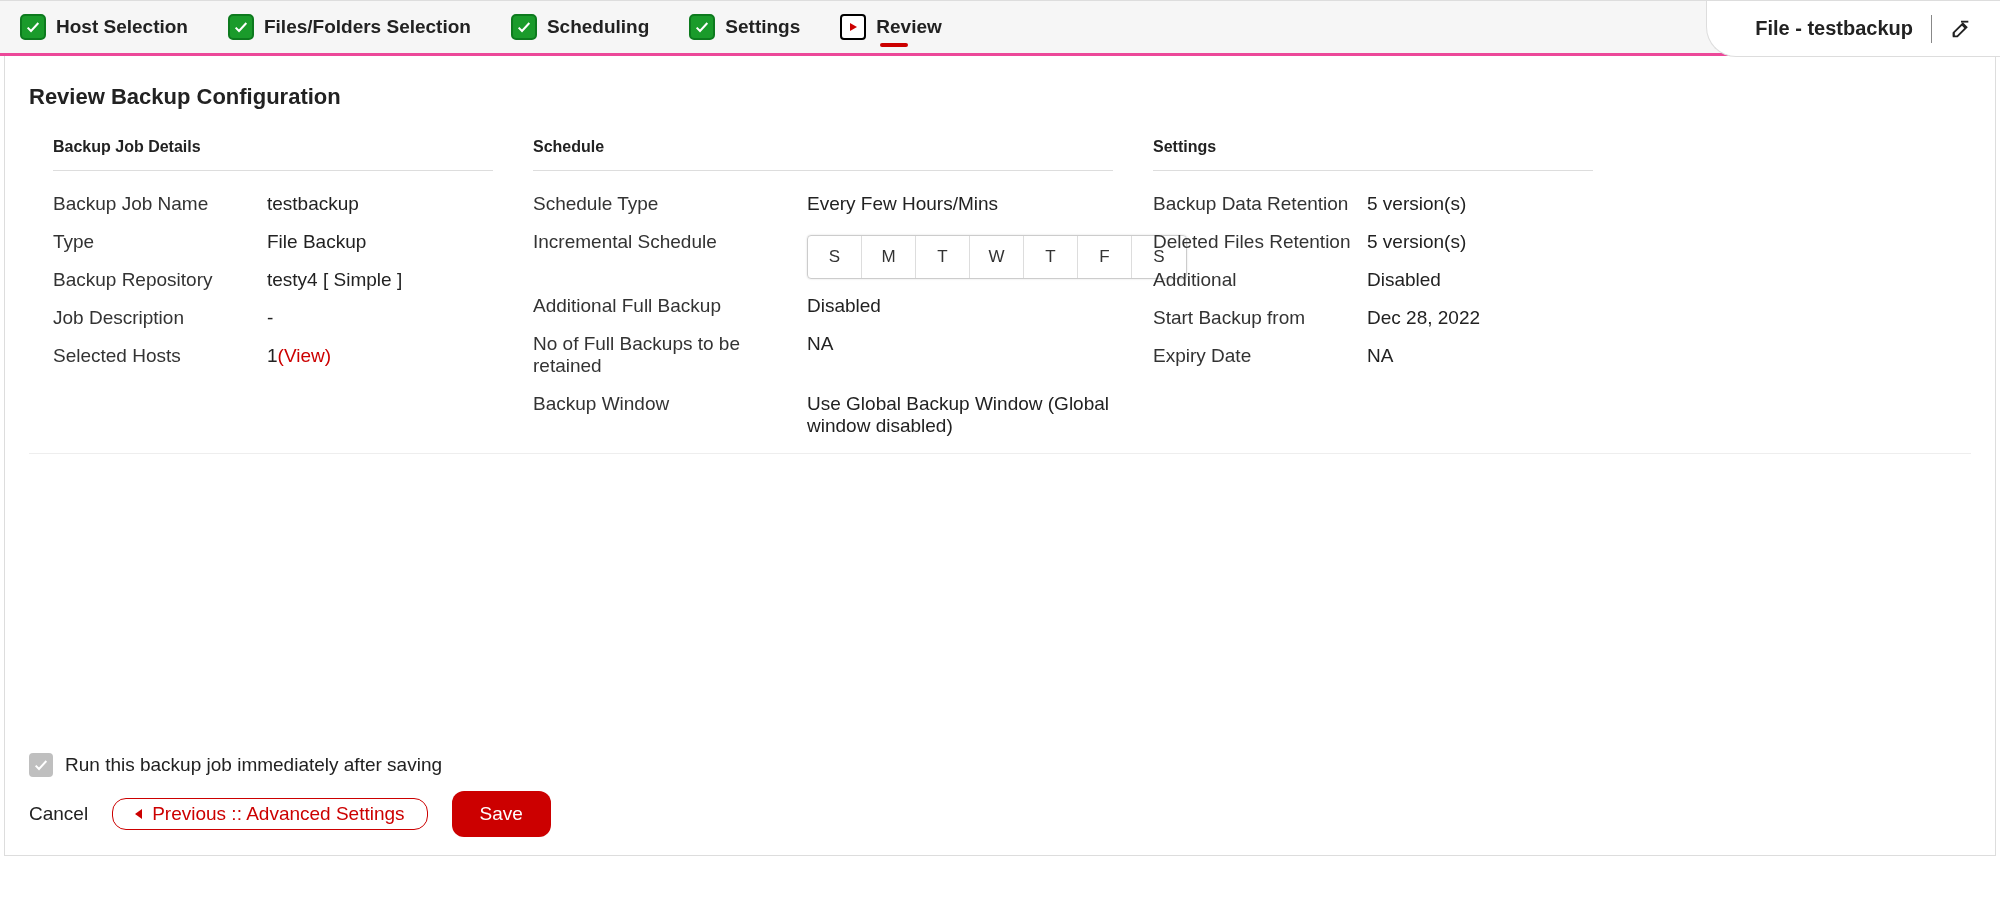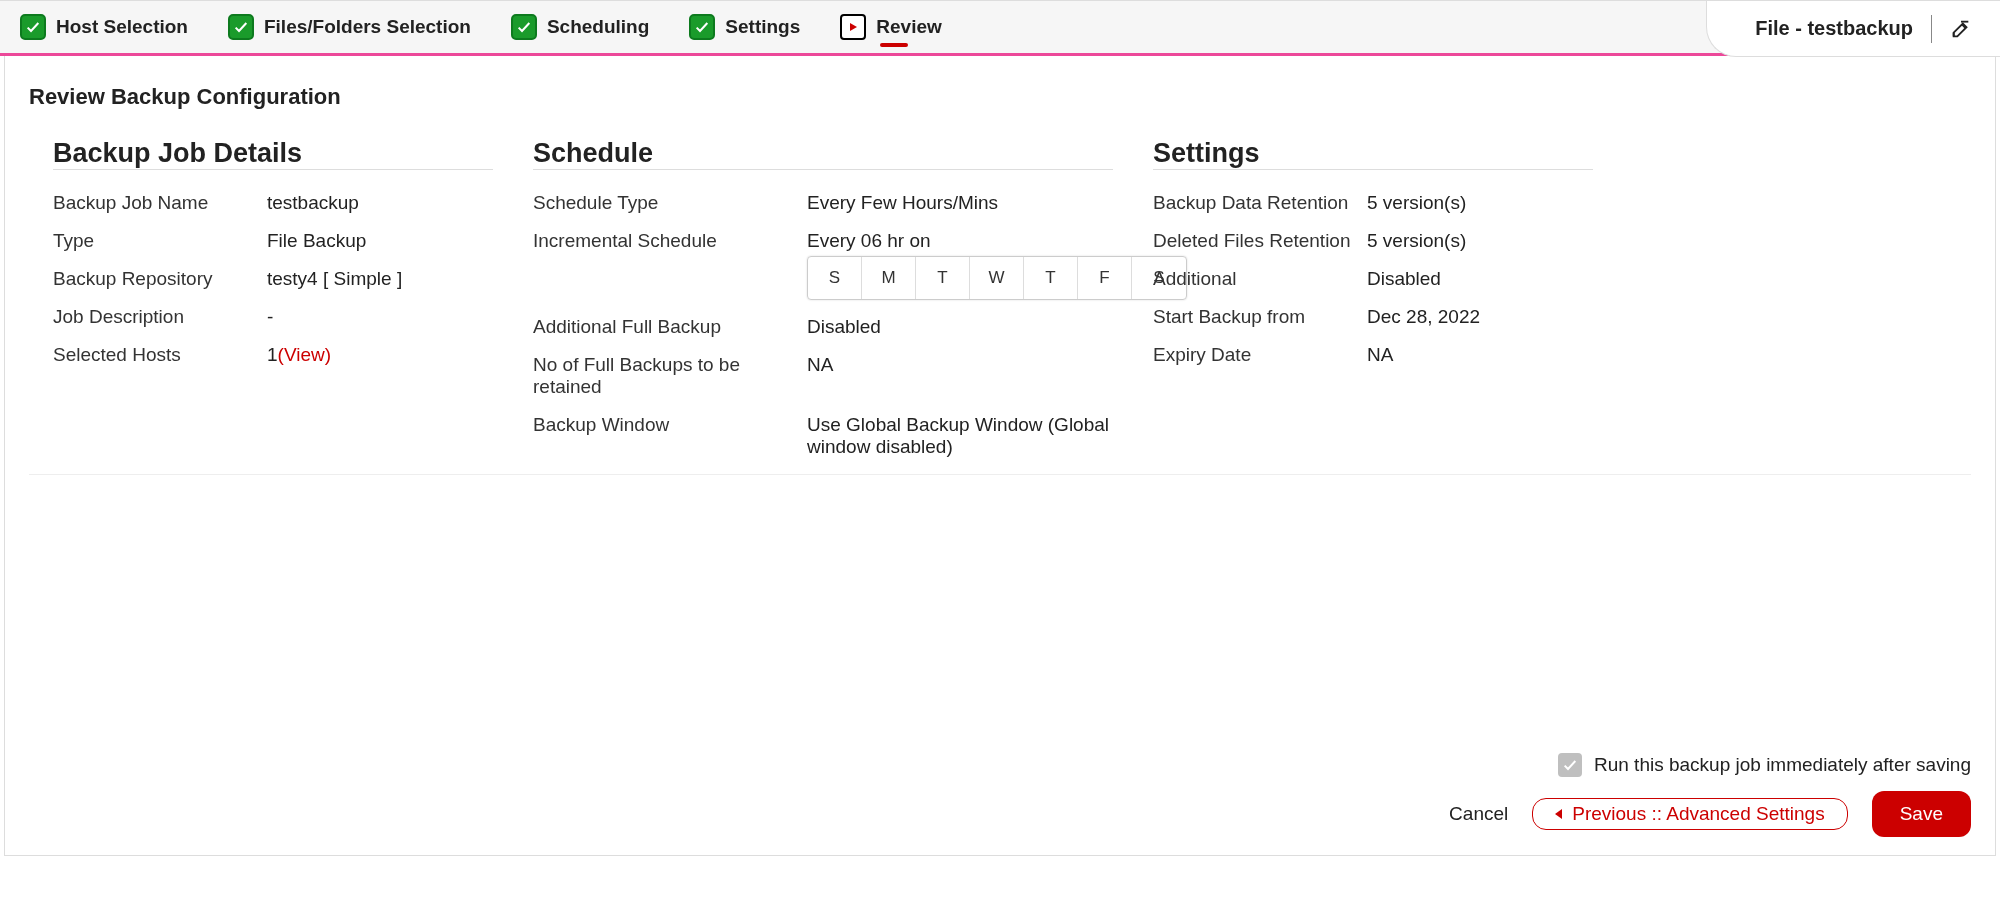--- a/index.html
+++ b/index.html
@@ -79,39 +79,39 @@
   .cols {
     display:flex;gap:40px;
     border-bottom:1px solid #eee;
     padding-bottom:8px; padding-left:24px;
   }
   .col{flex:0 0 auto;}
   .col.details{width:440px;}
   .col.schedule{width:580px;}
   .col.settings{width:440px;}
   .col h3{
-    font-size:27px;font-weight:600;margin:0 0 14px 0;
-    border-bottom:1px solid #ddd;
+    font-size:16px;font-weight:600;margin:0 0 14px 0;
+    border-bottom:1px solid #ddd;padding-bottom:14px;
   }
   .row{display:flex;padding:8px 0;gap:14px;}
   .row .k{width:200px;color:#333; flex-shrink:0;}
   .col.schedule .row .k{width:260px;}
   .col.settings .row .k{width:200px;}
   .row .v{color:#222;}
   .viewlink{color:#cc0000;cursor:pointer;}
   .daybar{display:flex;border:1px solid #ccc;border-radius:4px;
     box-shadow:0 0 2px rgba(0,0,0,.15);width:fit-content;margin-top:4px;}
   .daybar span{
     width:54px;height:42px;display:flex;align-items:center;justify-content:center;
     border-right:1px solid #ddd;font-size:17px;color:#333;
   }
   .daybar span:last-child{border-right:none;}
   .footer{
     position:absolute;bottom:18px;right:24px;left:24px;
-    display:flex;flex-direction:column;align-items:flex-end;gap:14px;
+    display:flex;flex-direction:column;gap:14px;
   }
   .runline{display:flex;align-items:center;gap:12px;font-size:19px;}
   .cb{width:24px;height:24px;border-radius:4px;background:#bfbfbf;
     display:flex;align-items:center;justify-content:center;}
   .cb svg{width:16px;height:16px;stroke:#fff;stroke-width:3;fill:none;}
   .btnrow{display:flex;align-items:center;gap:24px;}
   .btn-cancel{color:#222;cursor:pointer;}
   .btn-prev{
     border:1.5px solid #cc0000;color:#cc0000;background:#fff;
     padding:4px 22px;border-radius:14px;font-size:19px;cursor:pointer;
@@ -222,21 +222,20 @@
 
     <div class="col schedule">
       <h3>Schedule</h3>
       <div class="row">
         <div class="k">Schedule Type</div>
         <div class="v">Every Few Hours/Mins</div>
       </div>
       <div class="row">
         <div class="k">Incremental Schedule</div>
         <div class="v">
-          <div>Every 06 hr on</div>
           <div class="daybar">
             <span>S</span>
             <span>M</span>
             <span>T</span>
             <span>W</span>
             <span>T</span>
             <span>F</span>
             <span>S</span>
           </div>
         </div>

